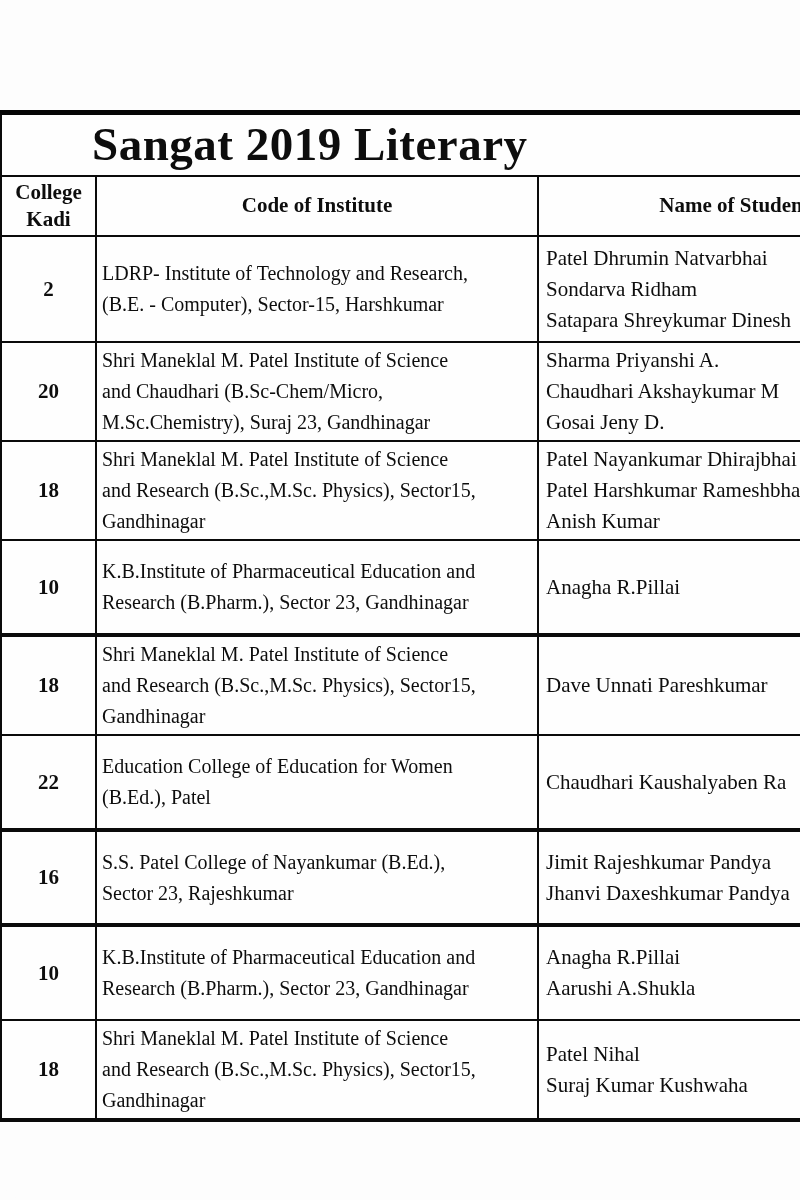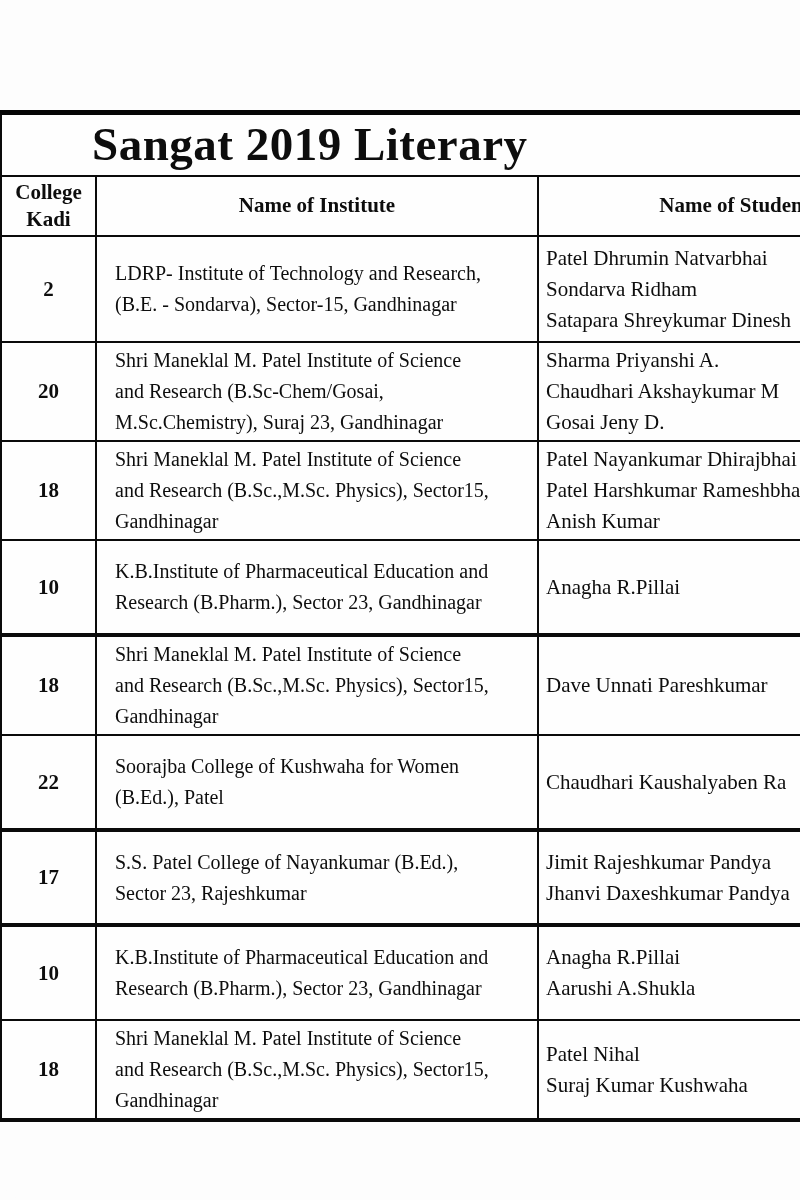--- a/index.html
+++ b/index.html
@@ -67,21 +67,21 @@
   tbody tr.thick td { border-bottom-width: 4px; }
   td.code-cell {
     text-align: center;
     vertical-align: middle;
     font-weight: bold;
     font-size: 21px;
   }
   td.inst-cell {
     vertical-align: middle;
     font-size: 20px;
-    padding: 2px 4px 2px 18px;
+    padding: 2px 4px 2px 5px;
     overflow: hidden;
   }
   td.inst-cell div {
     line-height: 31px;
     white-space: nowrap;
   }
   td.stud-cell {
     vertical-align: middle;
     font-size: 21px;
     padding: 2px 4px 2px 7px;
@@ -101,42 +101,42 @@
       <col style="width:95px">
       <col style="width:442px">
       <col style="width:393px">
     </colgroup>
     <thead>
       <tr>
         <td class="title-cell" colspan="3">Sangat 2019 Literary</td>
       </tr>
       <tr class="header-row">
         <th>College Kadi</th>
-        <th>Name of Institute</th>
+        <th>Code of Institute</th>
         <th>Name of Student</th>
       </tr>
     </thead>
     <tbody>
         <tr>
     <td class="code-cell">2</td>
     <td class="inst-cell">
             <div>LDRP- Institute of Technology and Research,</div>
-            <div>(B.E. - Sondarva), Sector-15, Gandhinagar</div>
+            <div>(B.E. - Computer), Sector-15, Harshkumar</div>
           </td>
     <td class="stud-cell">
             <div>Patel Dhrumin Natvarbhai</div>
             <div>Sondarva Ridham</div>
             <div>Satapara Shreykumar Dinesh</div>
           </td>
   </tr>
         <tr>
     <td class="code-cell">20</td>
     <td class="inst-cell">
             <div>Shri Maneklal M. Patel Institute of Science</div>
-            <div>and Research (B.Sc-Chem/Gosai,</div>
+            <div>and Chaudhari (B.Sc-Chem/Micro,</div>
             <div>M.Sc.Chemistry), Suraj 23, Gandhinagar</div>
           </td>
     <td class="stud-cell">
             <div>Sharma Priyanshi A.</div>
             <div>Chaudhari Akshaykumar M</div>
             <div>Gosai Jeny D.</div>
           </td>
   </tr>
         <tr>
     <td class="code-cell">18</td>
@@ -168,29 +168,29 @@
             <div>and Research (B.Sc.,M.Sc. Physics), Sector15,</div>
             <div>Gandhinagar</div>
           </td>
     <td class="stud-cell">
             <div>Dave Unnati Pareshkumar</div>
           </td>
   </tr>
         <tr class="thick">
     <td class="code-cell">22</td>
     <td class="inst-cell">
-            <div>Soorajba College of Kushwaha for Women</div>
+            <div>Education College of Education for Women</div>
             <div>(B.Ed.), Patel</div>
           </td>
     <td class="stud-cell">
             <div>Chaudhari Kaushalyaben Ra</div>
           </td>
   </tr>
         <tr class="thick">
-    <td class="code-cell">17</td>
+    <td class="code-cell">16</td>
     <td class="inst-cell">
             <div>S.S. Patel College of Nayankumar (B.Ed.),</div>
             <div>Sector 23, Rajeshkumar</div>
           </td>
     <td class="stud-cell">
             <div>Jimit Rajeshkumar Pandya</div>
             <div>Jhanvi Daxeshkumar Pandya</div>
           </td>
   </tr>
         <tr>

